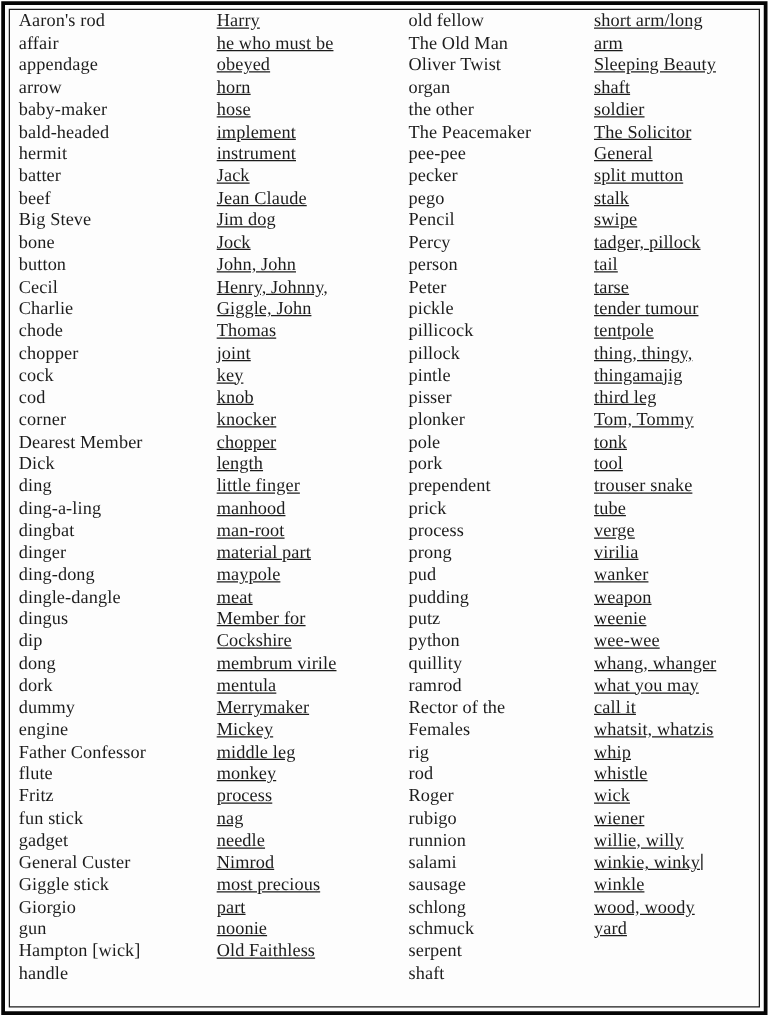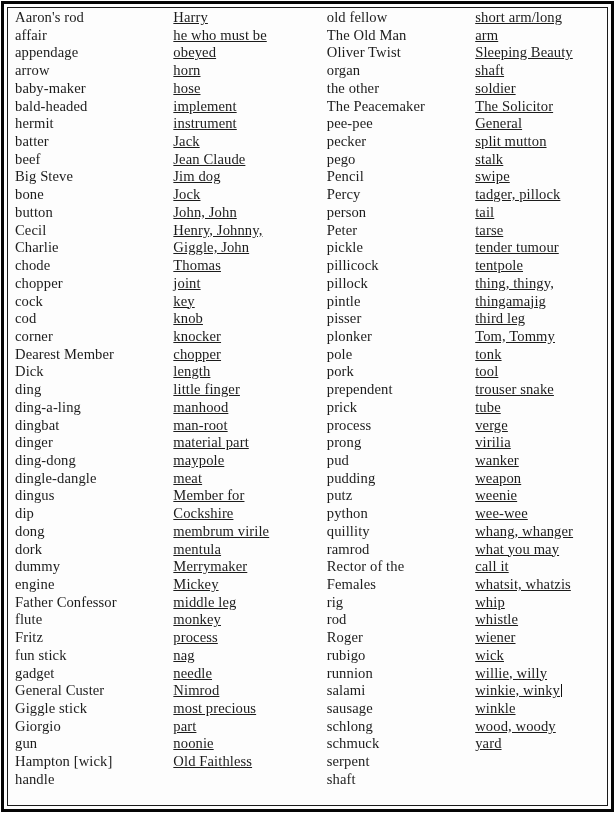--- a/index.html
+++ b/index.html
@@ -232,22 +232,22 @@
         <div class="line">wanker</div>
         <div class="line">weapon</div>
         <div class="line">weenie</div>
         <div class="line">wee-wee</div>
         <div class="line">whang, whanger</div>
         <div class="line">what you may</div>
         <div class="line">call it</div>
         <div class="line">whatsit, whatzis</div>
         <div class="line">whip</div>
         <div class="line">whistle</div>
+        <div class="line">wick</div>
         <div class="line">wiener</div>
-        <div class="line">wick</div>
         <div class="line">willie, willy</div>
         <div class="line">winkie, winky<span class="caret"></span></div>
         <div class="line">winkle</div>
         <div class="line">wood, woody</div>
         <div class="line">yard</div>
       </div>
     </div>
 </div>
 
 </body></html>

